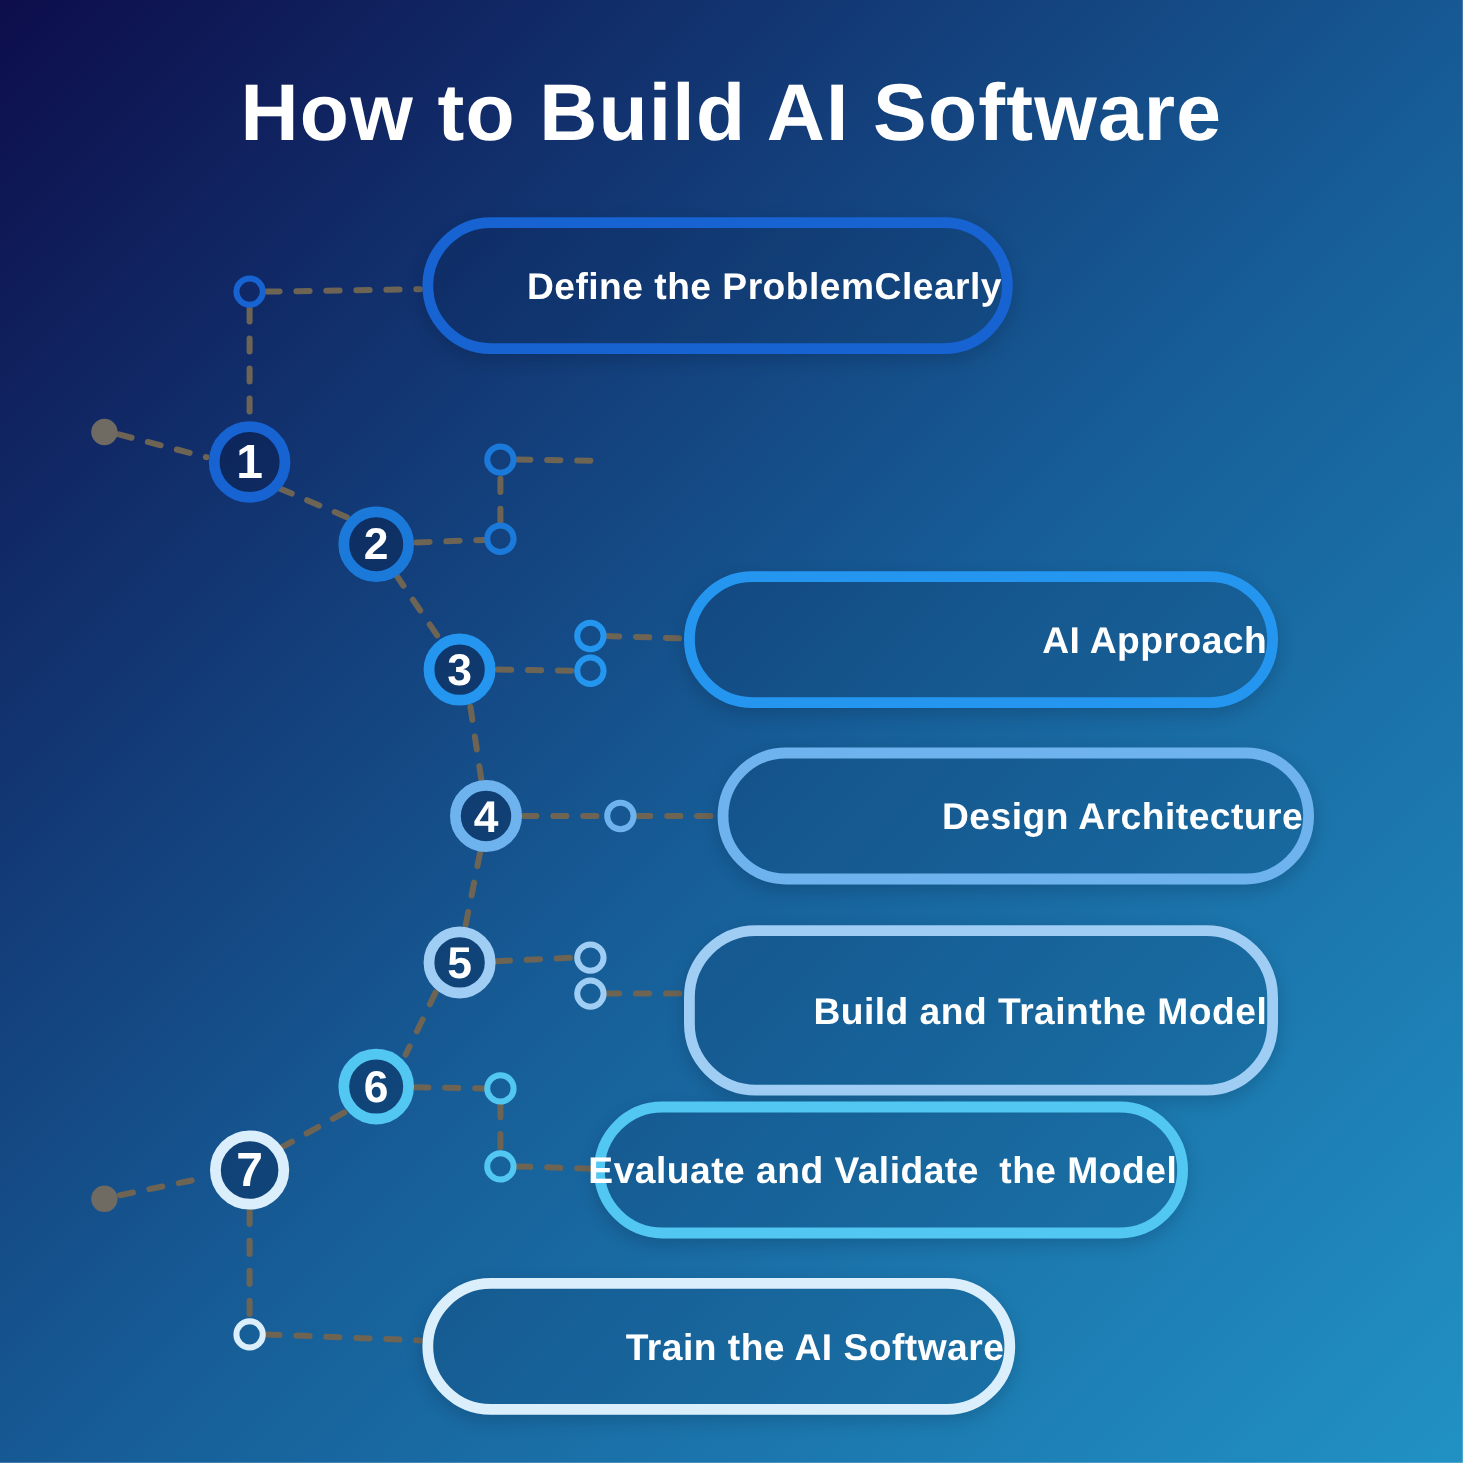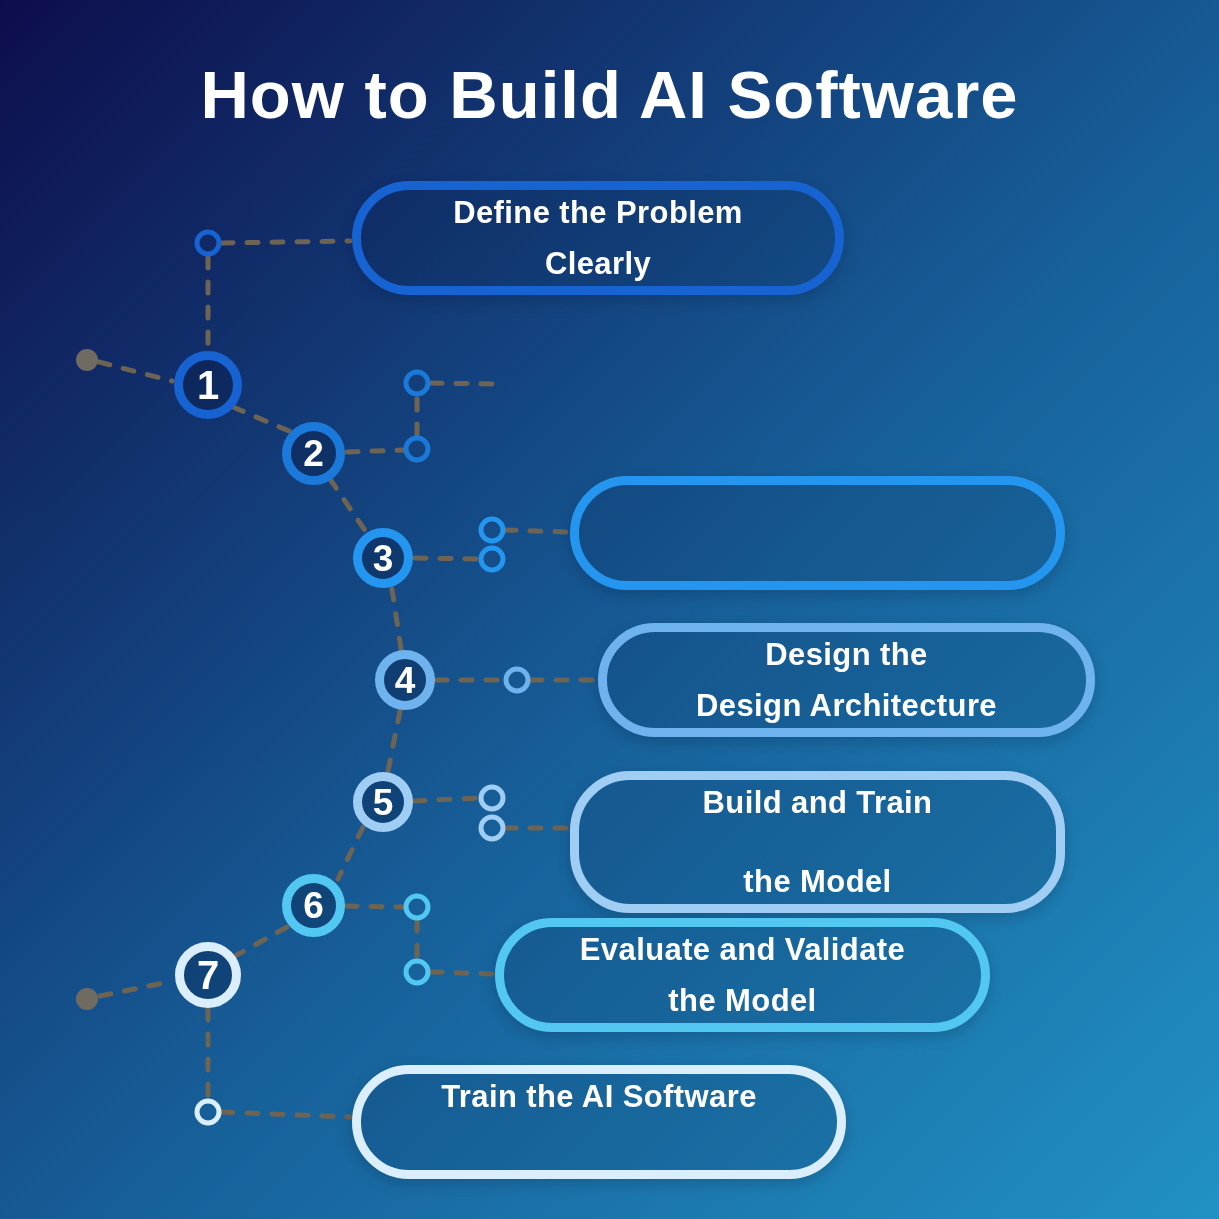--- a/index.html
+++ b/index.html
@@ -41,22 +41,22 @@
   .dot  { fill: var(--dot, #6f6b63); stroke: none; }
 
   .pill {
     position: absolute;
     box-sizing: border-box;
     border: 9px solid #2496f0;
     border-radius: 60px;
     background: rgba(7, 27, 66, 0.12);
     box-shadow: 0 5px 14px rgba(0, 10, 30, 0.18);
     display: flex;
-    flex-direction: column;
-    justify-content: space-between;
+    flex-direction: row;
+    justify-content: flex-end;
     align-items: center;
   }
   .pill-line {
     display: block;
     color: #ffffff;
     font-weight: 700;
     font-size: 31px;
     line-height: 45px;
     letter-spacing: 0.4px;
     white-space: nowrap;
@@ -150,30 +150,30 @@
   </div>
   <div class="num-circle" style="left: 175px; top: 942px; width: 66px; height: 66px; border-color: rgb(218, 238, 251);">
     <span style="font-size:40px;">7</span>
   </div>
 
   <div class="pill" style="left: 352px; top: 181px; width: 492px; height: 114px; border-color: rgb(22, 99, 209);">
     <span class="pill-line">Define the Problem</span>
     <span class="pill-line">Clearly</span>
   </div>
   <div class="pill" style="left: 570px; top: 476px; width: 495px; height: 114px; border-color: rgb(36, 150, 240);">
+    <span class="pill-line">AI Approach</span>
   </div>
   <div class="pill" style="left: 598px; top: 623px; width: 497px; height: 114px; border-color: rgb(111, 179, 238);">
-    <span class="pill-line">Design the</span>
     <span class="pill-line">Design Architecture</span>
   </div>
   <div class="pill" style="left: 570px; top: 771px; width: 495px; height: 142px; border-color: rgb(160, 205, 244);">
     <span class="pill-line">Build and Train</span>
     <span class="pill-line">the Model</span>
   </div>
-  <div class="pill" style="left: 495px; top: 918px; width: 495px; height: 114px; border-color: rgb(82, 199, 242);">
+  <div class="pill" style="left: 495px; top: 918px; width: 495px; height: 114px; border-color: rgb(82, 199, 242); gap: 17px;">
     <span class="pill-line">Evaluate and Validate</span>
     <span class="pill-line">the Model</span>
   </div>
   <div class="pill" style="left: 352px; top: 1065px; width: 494px; height: 114px; border-color: rgb(218, 238, 251);">
     <span class="pill-line">Train the AI Software</span>
     <span class="pill-line"></span>
   </div>
 
 </div>
 

